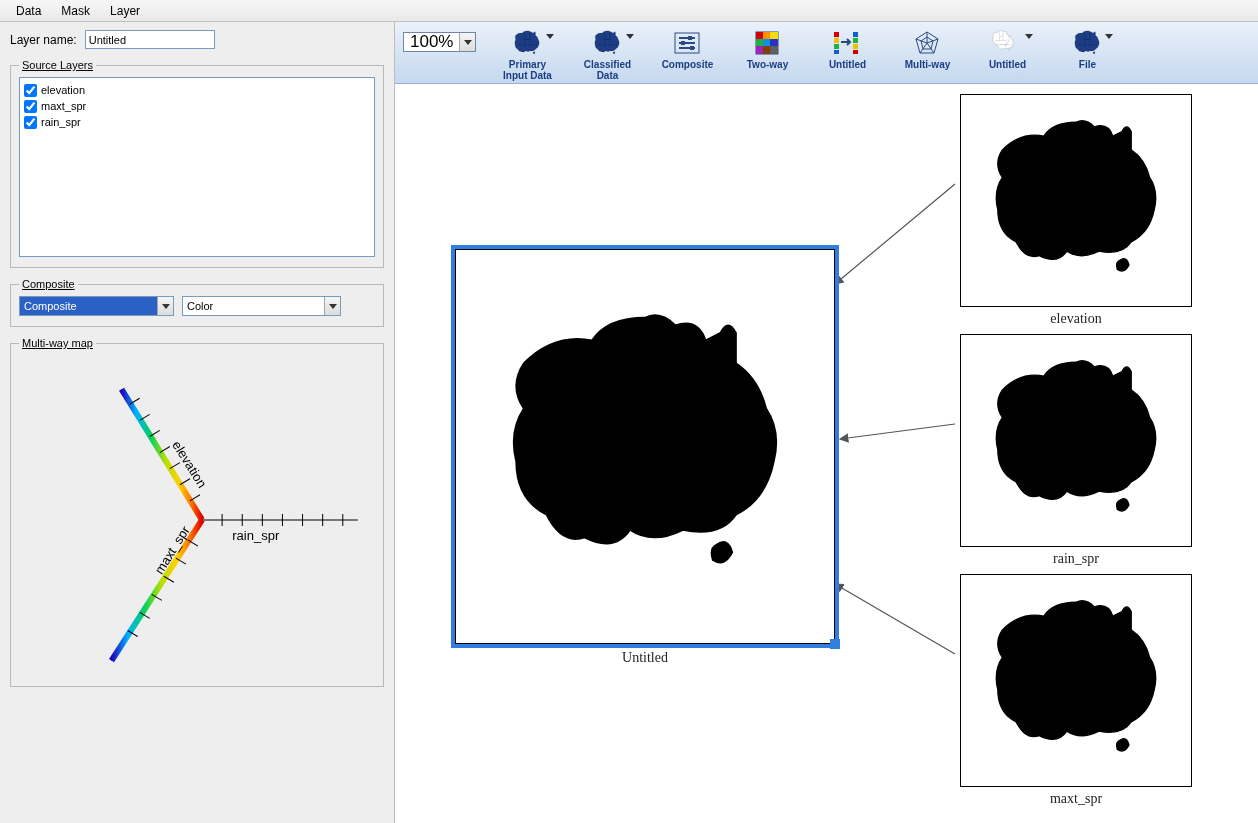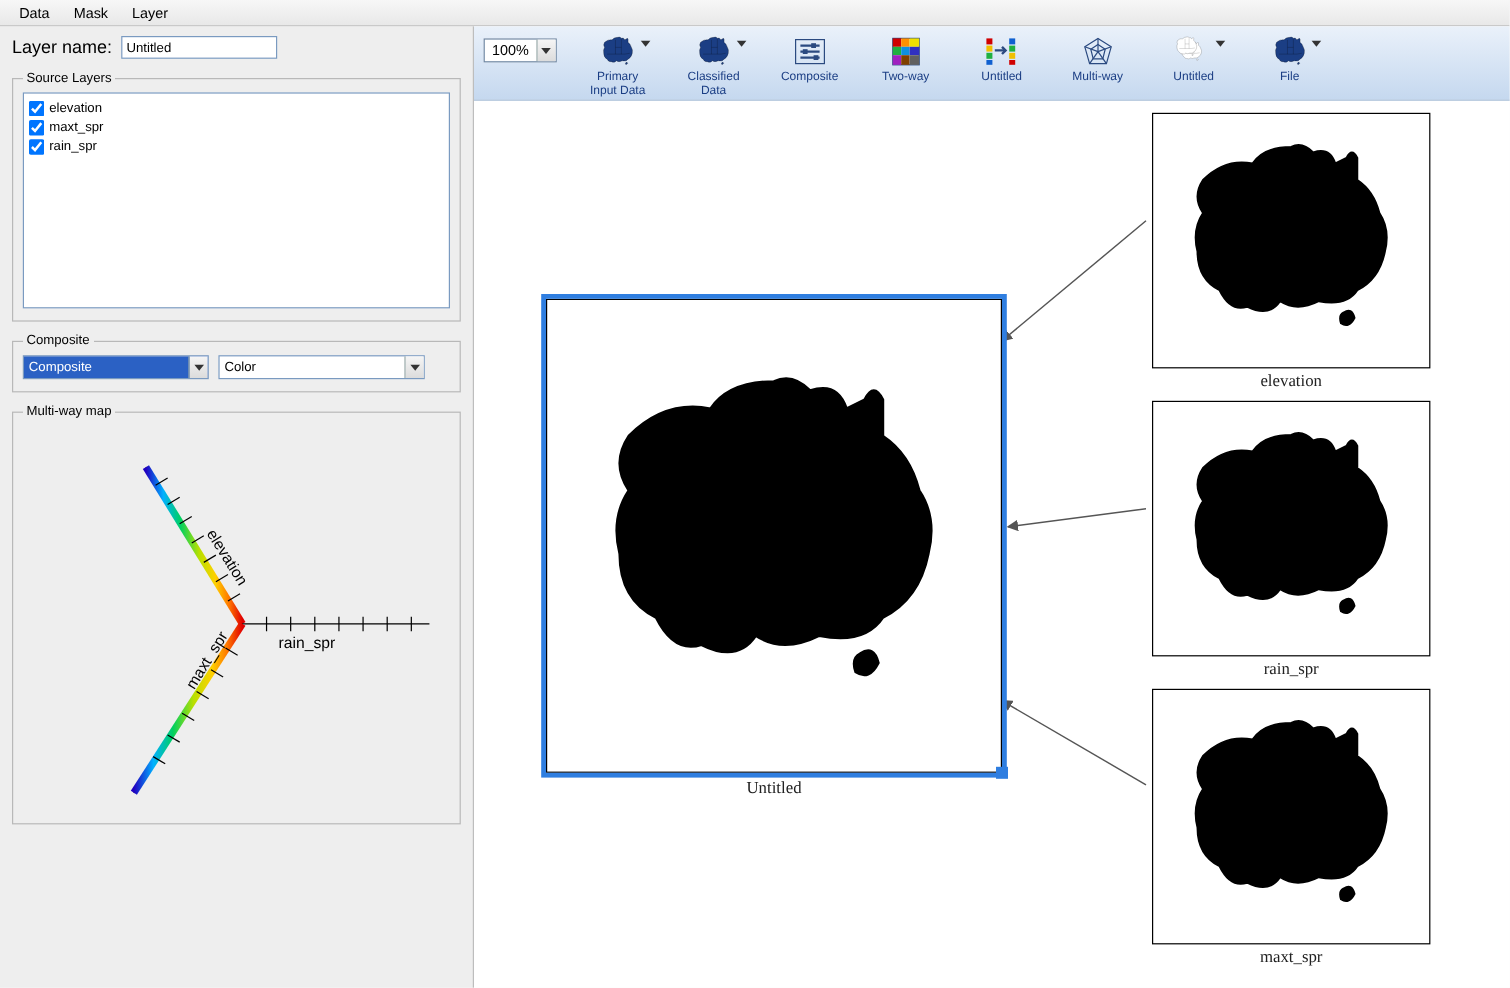--- a/index.html
+++ b/index.html
@@ -30,32 +30,32 @@
     border-right: 1px solid #bdbdbd;
     padding: 8px 10px;
     display:flex; flex-direction:column; gap:10px;
   }
   .right-panel {
     flex: 1;
     background: #ffffff;
     position: relative;
   }
   .row { display:flex; align-items:center; gap:8px; }
-  label.form-label { font-size: 15px; }
+  label.form-label { font-size: 12px; }
   input[type=text] {
     border: 1px solid #7a9ac0;
     padding: 2px 3px; height: 19px; font-size: 11px;
     background: #fff;
   }
   fieldset {
     border: 1px solid #b8b8b8;
     padding: 6px 8px 10px 8px;
     margin: 0;
   }
-  fieldset legend { font-size: 11px; padding: 0 3px; }
+  fieldset legend { font-size: 11px; padding: 0 3px; text-decoration: underline; }
   .layers-list {
     background: #fff; border: 1px solid #7a9ac0;
     height: 180px; padding: 4px;
     overflow: auto;
   }
   .layer-row { display:flex; align-items:center; gap:4px; height:16px; }
   .layer-row input { margin:0; }
   .select-wrap {
     position:relative; display:inline-block;
     border:1px solid #7a9ac0; background:#fff; height:20px;
@@ -80,23 +80,23 @@
     background: linear-gradient(#eaf1fa, #c5d8ef);
     border-bottom: 1px solid #99b3d1;
     display:flex; align-items:flex-start;
     padding: 4px 8px; gap: 20px;
   }
   .zoom-sel {
     margin-top: 6px;
     border:1px solid #6f87a3; background:#fff; height:20px;
     display:flex; align-items:center;
   }
-  .zoom-sel .zl { padding: 0 6px 0 6px; font-size:12px; }
+  .zoom-sel .zl { padding: 0 6px 0 6px; font-size:17px; }
   .zoom-sel .zb { width:16px; height:100%; background:linear-gradient(#f5f5f5,#dcdcdc); border-left:1px solid #9aa; display:flex;align-items:center;justify-content:center;}
-  .tool-group { display:flex; gap: 18px; }
+  .tool-group { display:flex; gap: 18px; font-weight: bold; }
   .tool {
     display:flex; flex-direction:column; align-items:center;
     width: 62px;
     cursor: default;
     color: #1b3e84;
     font-size: 10px;
     text-align:center;
     padding-top:2px;
   }
   .tool .icon-slot { height: 30px; display:flex; align-items:center; justify-content:center; position:relative; }
@@ -201,21 +201,21 @@
 
     <fieldset>
       <legend>Composite</legend>
       <div class="row">
         <div class="select-wrap sel-highlight" style="width:155px">
           <span class="sel-label">Composite</span>
           <span class="sel-btn">
               <span class="tri-down"></span>
             </span>
         </div>
-        <div class="select-wrap" style="width:172px">
+        <div class="select-wrap" style="width:159px">
           <span class="sel-label">Color</span>
           <span class="sel-btn">
               <span class="tri-down"></span>
             </span>
         </div>
       </div>
     </fieldset>
 
     <fieldset class="multiway-box">
       <legend>Multi-way map</legend>

